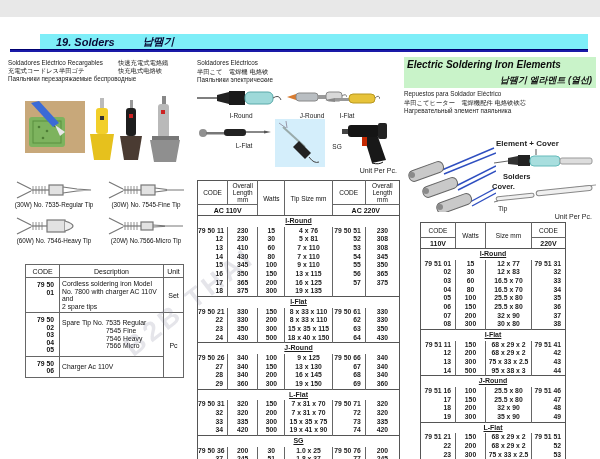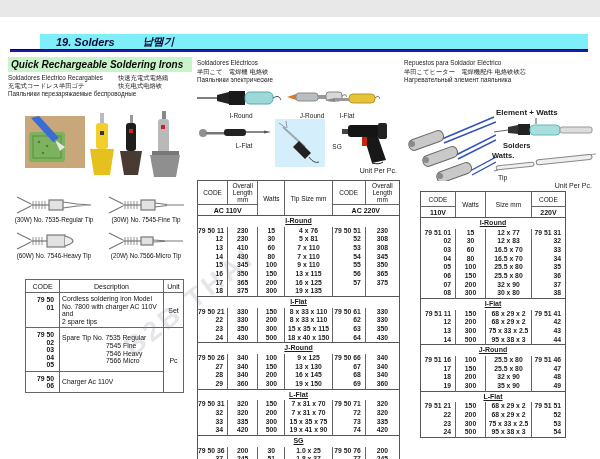--- a/index.html
+++ b/index.html
@@ -81,21 +81,20 @@
 
 <div class="page">
 
   <div class="banner">
     <span class="t">19. Solders</span>
     <span class="tk">납땜기</span>
   </div>
   <div class="banner-rule"></div>
 
   <div class="col col-left">
-    <div class="sec-title">Quick Rechargeable Soldering Irons</div>
     <div class="lang">
       <div class="row">
           <span class="a">Soldadores Eléctrico Recargables</span>
           <span class="b">快速充電式電烙鐵</span>
         </div>
       <div class="row">
           <span class="a">充電式コードレス半田ゴテ</span>
           <span class="b">快充电式电烙铁</span>
         </div>
       <div class="row">
@@ -517,20 +516,22 @@
             <td class="br">51</td>
             <td class="br">1.8 x 37</td>
             <td class="code br">77</td>
             <td>245</td>
           </tr>
         </tbody>
     </table>
   </div>
 
   <div class="col col-right">
+    <div class="sec-title">Electric Soldering Iron Elements</div>
+    <span class="kr-line hl">납땜기 엘라멘트 (열선)</span>
     <div class="lang single">
       <div>Repuestos para Soldador Eléctrico</div>
       <div>半田こてヒーター　電焊機配件 电烙铁铁芯</div>
       <div>Нагревательный элемент паяльника</div>
     </div>
 
     <div class="figs" style="height:96px; margin-top:2px;">
       <svg style="left:0; top:27px;" width="92" height="68" viewBox="0 0 92 68">
         <g stroke="#2f4fc0" stroke-width="1.4" fill="none">
           <path d="M38,26 L90,4"></path>
@@ -545,31 +546,31 @@
           <rect x="18" y="38" width="36" height="11" rx="5" transform="rotate(-20 36 43)"></rect>
           <rect x="32" y="54" width="36" height="11" rx="5" transform="rotate(-20 50 59)"></rect>
         </g>
         <g fill="#8a8a8a">
           <circle cx="8" cy="31" r="3"></circle>
             <circle cx="22" cy="47" r="3"></circle>
             <circle cx="36" cy="63" r="3"></circle>
         </g>
       </svg>
 
-      <div class="lab" style="left:92px; top:22px; width:96px; font-weight:bold; font-size:8px; text-align:left;">Element  + Watts</div>
+      <div class="lab" style="left:92px; top:22px; width:96px; font-weight:bold; font-size:8px; text-align:left;">Element  + Cover</div>
       <svg style="left:90px; top:32px;" width="100" height="22" viewBox="0 0 100 22">
         <line x1="42" y1="0" x2="42" y2="6" stroke="#555"></line>
         <line x1="0" y1="14" x2="14" y2="12" stroke="#666"></line>
         <polygon points="14,9 24,7 24,16 14,15" fill="#333"></polygon>
         <rect x="24" y="6" width="12" height="11" fill="#222"></rect>
         <rect x="36" y="7" width="30" height="10" rx="4" fill="#a8dede" stroke="#6bb"></rect>
         <rect x="66" y="9" width="32" height="6" rx="2" fill="#ddd" stroke="#999"></rect>
       </svg>
       <div class="lab" style="left:99px; top:55px; width:46px; font-weight:bold; font-size:7.5px; text-align:left;">Solders</div>
-      <div class="lab" style="left:88px; top:65px; width:36px; font-weight:bold; font-size:7.5px; text-align:left;">Watts.</div>
+      <div class="lab" style="left:88px; top:65px; width:36px; font-weight:bold; font-size:7.5px; text-align:left;">Cover.</div>
       <svg style="left:90px; top:58px;" width="102" height="32" viewBox="0 0 102 32">
         <path d="M118,8 L52,16" stroke="#999" fill="none"></path>
         <g stroke="#888" fill="#efefef">
           <rect x="2" y="22" width="38" height="4" rx="2" transform="rotate(-6 2 22)"></rect>
           <rect x="42" y="16" width="56" height="5" rx="2.5" transform="rotate(-6 42 16)"></rect>
         </g>
         <line x1="0" y1="27" x2="4" y2="26" stroke="#777"></line>
       </svg>
       <div class="lab" style="left:94px; top:88px; width:24px; font-size:7px; text-align:left;">Tip</div>
     </div>

